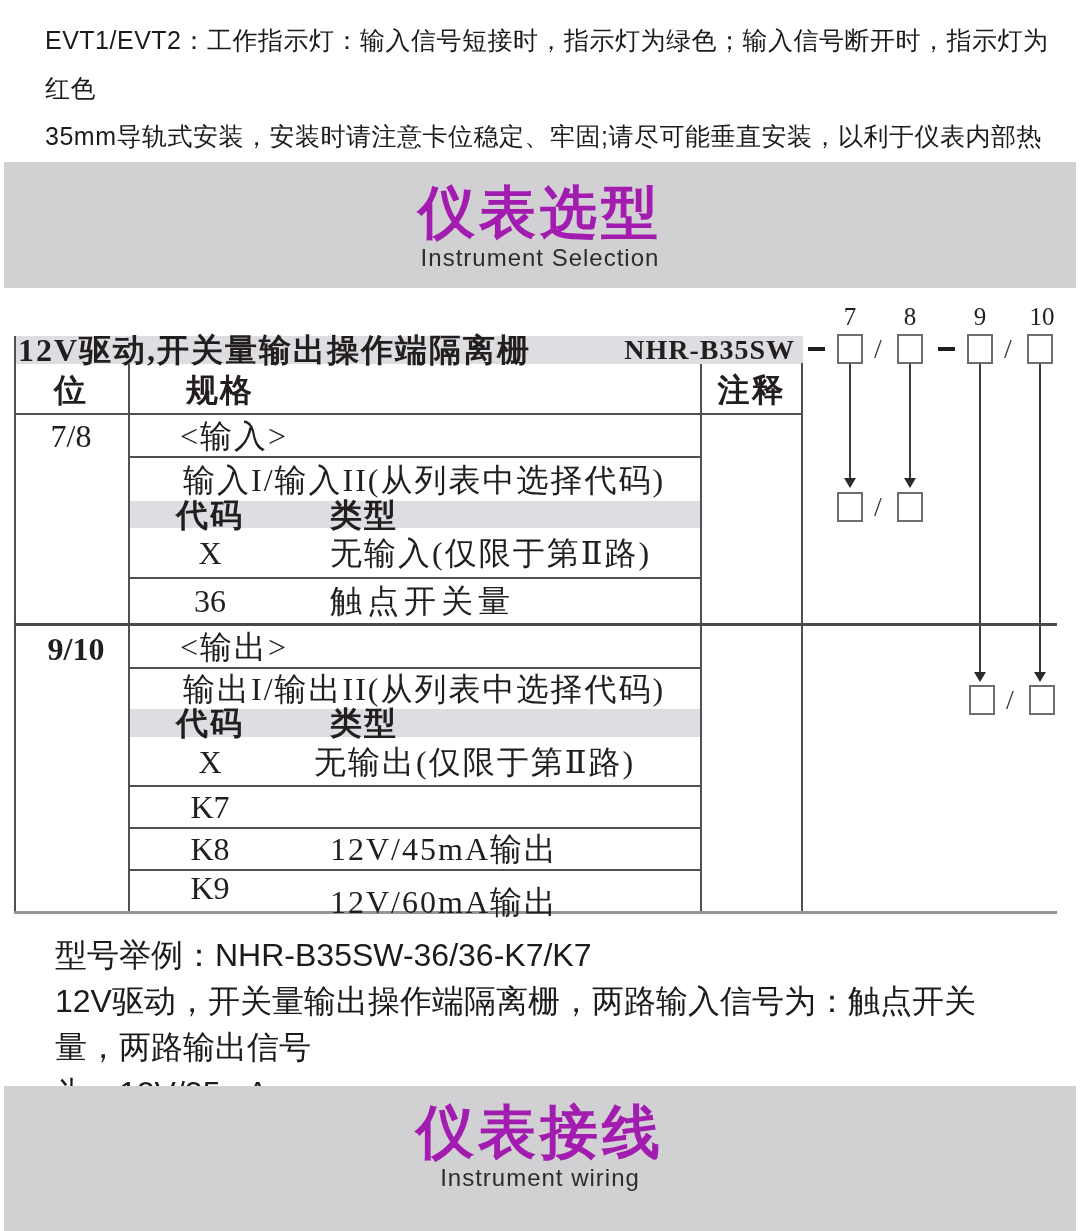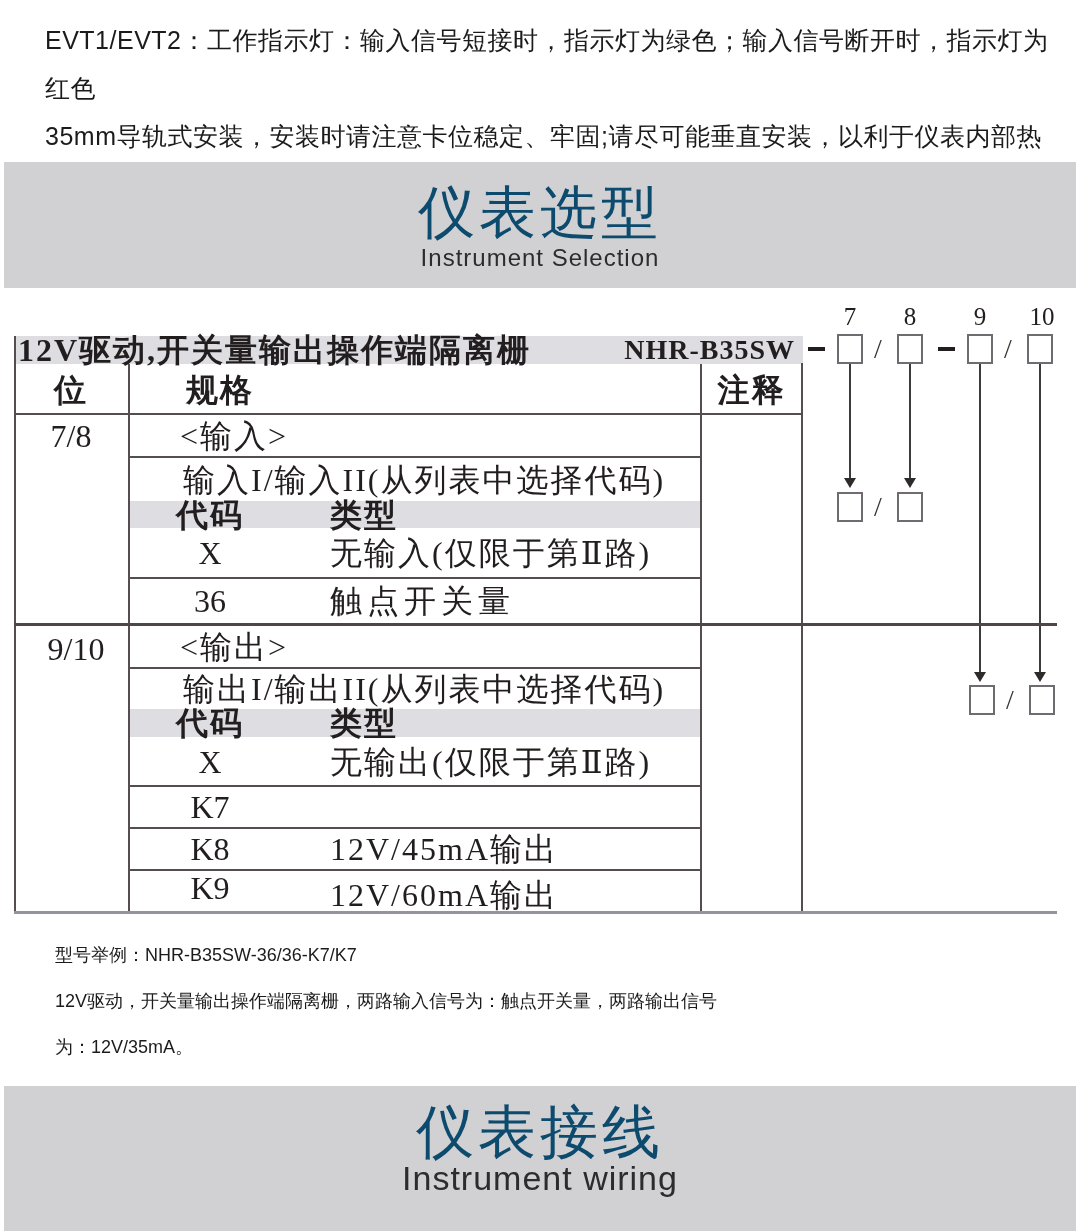--- a/index.html
+++ b/index.html
@@ -6,21 +6,21 @@
   .page{position:relative;width:1080px;height:1231px;background:#ffffff;overflow:hidden;
         font-family:"Liberation Serif","DejaVu Serif",serif;color:#221e1f;padding-left:17px;}
   .abs{position:absolute;}
   
   .sans{font-family:"Liberation Sans","DejaVu Sans",sans-serif;}
   .intro{left:45px;top:16px;width:1010px;font-size:25px;line-height:48px;font-weight:500;
          color:#1b1b1b;letter-spacing:0.5px;}
   .intro p{margin:0;}
   
   .banner{left:4px;width:1072px;background:#d1d0d2;text-align:center;}
-  .banner-title{font-size:57px;font-weight:400;letter-spacing:4px;color:#0c4a6e;line-height:64px;}
+  .banner-title{font-size:57px;font-weight:700;letter-spacing:4px;color:#a21caf;line-height:64px;}
   .banner-sub{font-size:24px;font-weight:300;letter-spacing:1px;color:#2c2c2c;line-height:28px;}
   
   .ln{background:#544e50;}
   .grayfill{background:#dedde2;}
   .t{font-size:32px;line-height:1;white-space:nowrap;letter-spacing:2px;}
   .bold{font-weight:700;}
   .cell{position:absolute;display:flex;align-items:center;}
   .cell.center{justify-content:center;}
   .sqbox{position:absolute;width:26px;height:30px;border:2px solid #6e6c70;background:#ffffff;box-sizing:border-box;}
   .slash{position:absolute;width:24px;height:32px;display:flex;align-items:center;justify-content:center;
@@ -132,62 +132,62 @@
   <div class="cell" style="left:330px;top:529px;height:48px;">
     <span class="t">无输入(仅限于第Ⅱ路)</span>
   </div>
   <div class="cell center" style="left:175px;top:579px;width:70px;height:44px;">
     <span class="t" style="letter-spacing:0;">36</span>
   </div>
   <div class="cell" style="left:330px;top:579px;height:44px;">
     <span class="t" style="letter-spacing:5px;">触点开关量</span>
   </div>
 
-  <div class="cell center" style="left:14px;top:628px;width:124px;height:42px;">
+  <div class="cell center" style="left:14px;top:628px;width:124px;height:42px;font-weight:bold;">
     <span class="t" style="letter-spacing:0;">9/10</span>
   </div>
   <div class="cell" style="left:180px;top:626px;height:41px;">
     <span class="t">&lt;输出&gt;</span>
   </div>
   <div class="cell" style="left:183px;top:669px;height:40px;">
     <span class="t">输出I/输出II(从列表中选择代码)</span>
   </div>
   <div class="abs grayfill" style="left:130px;top:709px;width:570px;height:28px;"></div>
   <div class="cell center" style="left:175px;top:709px;width:70px;height:28px;">
     <span class="t bold">代码</span>
   </div>
   <div class="cell" style="left:330px;top:709px;height:28px;">
     <span class="t bold">类型</span>
   </div>
   <div class="cell center" style="left:175px;top:739px;width:70px;height:46px;">
     <span class="t" style="letter-spacing:0;">X</span>
   </div>
-  <div class="cell" style="left:330px;top:739px;height:46px;">
+  <div class="cell" style="left:314px;top:739px;height:46px;">
     <span class="t">无输出(仅限于第Ⅱ路)</span>
   </div>
   <div class="cell center" style="left:175px;top:787px;width:70px;height:40px;">
     <span class="t" style="letter-spacing:0;">K7</span>
   </div>
   <div class="cell center" style="left:175px;top:829px;width:70px;height:40px;">
     <span class="t" style="letter-spacing:0;">K8</span>
   </div>
   <div class="cell" style="left:330px;top:829px;height:40px;">
     <span class="t">12V/45mA输出</span>
   </div>
   <div class="cell center" style="left:175px;top:871px;width:70px;height:33px;">
     <span class="t" style="letter-spacing:0;">K9</span>
   </div>
-  <div class="cell" style="left:330px;top:871px;height:47px;">
+  <div class="cell" style="left:330px;top:871px;height:47px;align-items:flex-end;">
     <span class="t">12V/60mA输出</span>
   </div>
 
-  <div class="abs sans" style="left:55px;top:932px;width:980px;font-size:18px;line-height:46px;font-weight:500;color:#1b1b1b;">
+  <div class="abs sans" style="left:55px;top:932px;width:980px;font-size:32px;line-height:46px;font-weight:500;color:#1b1b1b;">
     <p style="margin:0;">型号举例：NHR-B35SW-36/36-K7/K7</p>
     <p style="margin:0;">12V驱动，开关量输出操作端隔离栅，两路输入信号为：触点开关量，两路输出信号</p>
     <p style="margin:0;">为：12V/35mA。</p>
   </div>
 
   <div class="abs banner sans" style="top:1086px;height:145px;">
     <div class="banner-title" style="margin-top:14px;font-size:58px;">仪表接线</div>
-    <div class="banner-sub" style="font-size:34px;">Instrument wiring</div>
+    <div class="banner-sub" style="font-size:24px;">Instrument wiring</div>
   </div>
 
 </div>
 
 </body></html>

